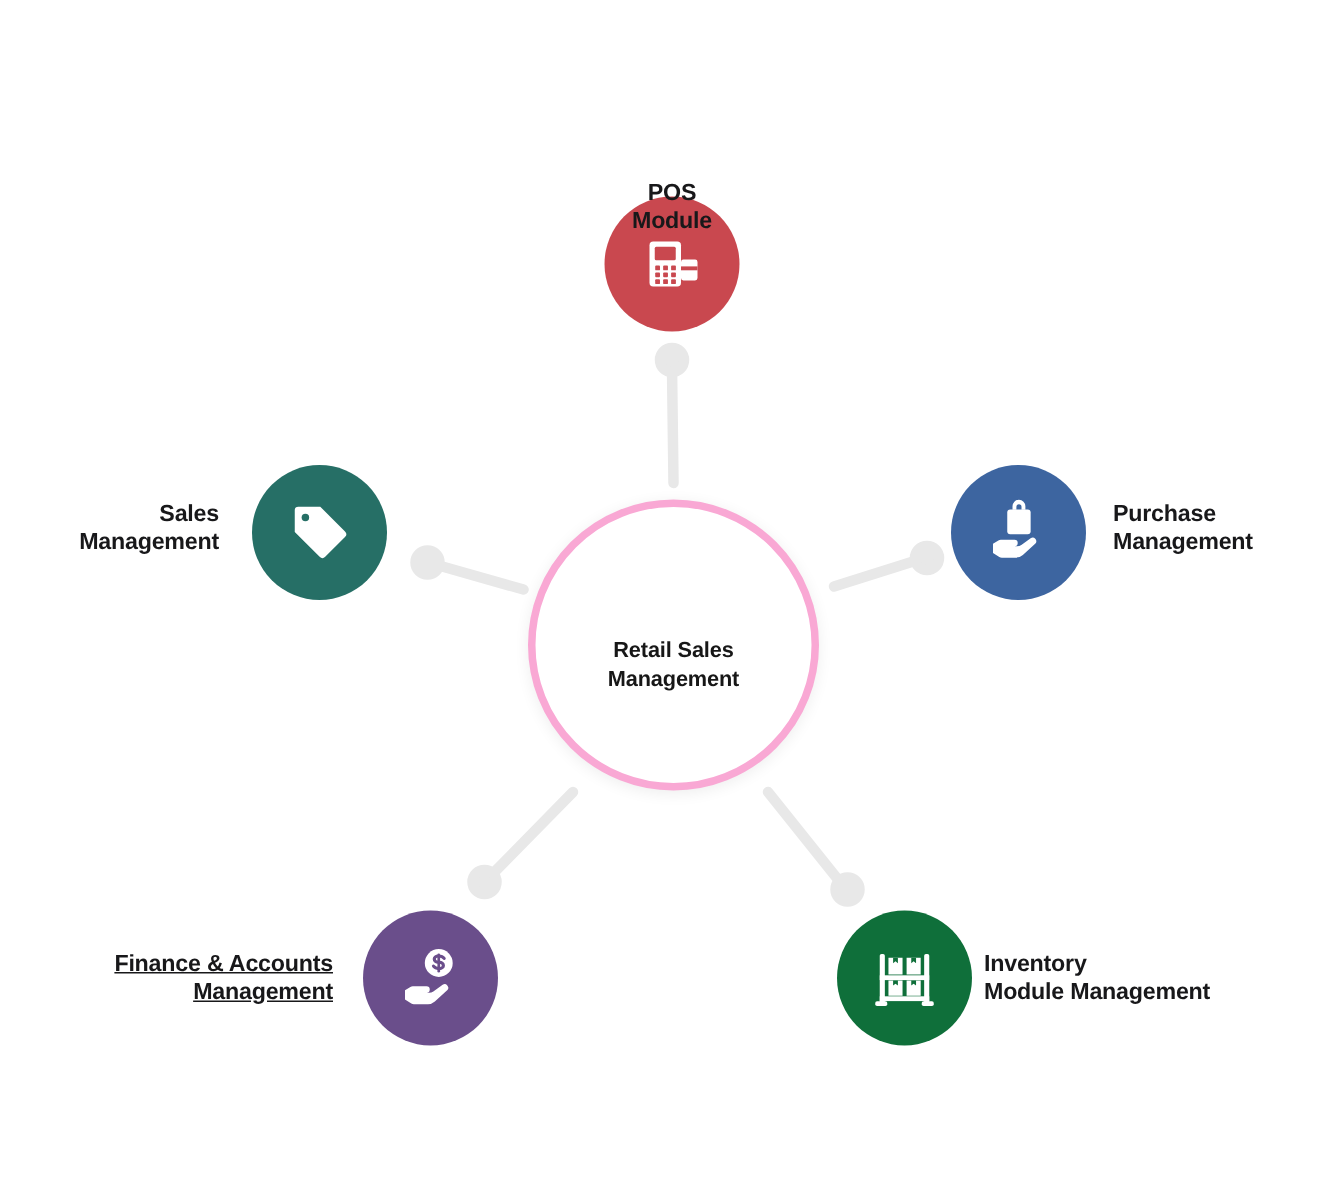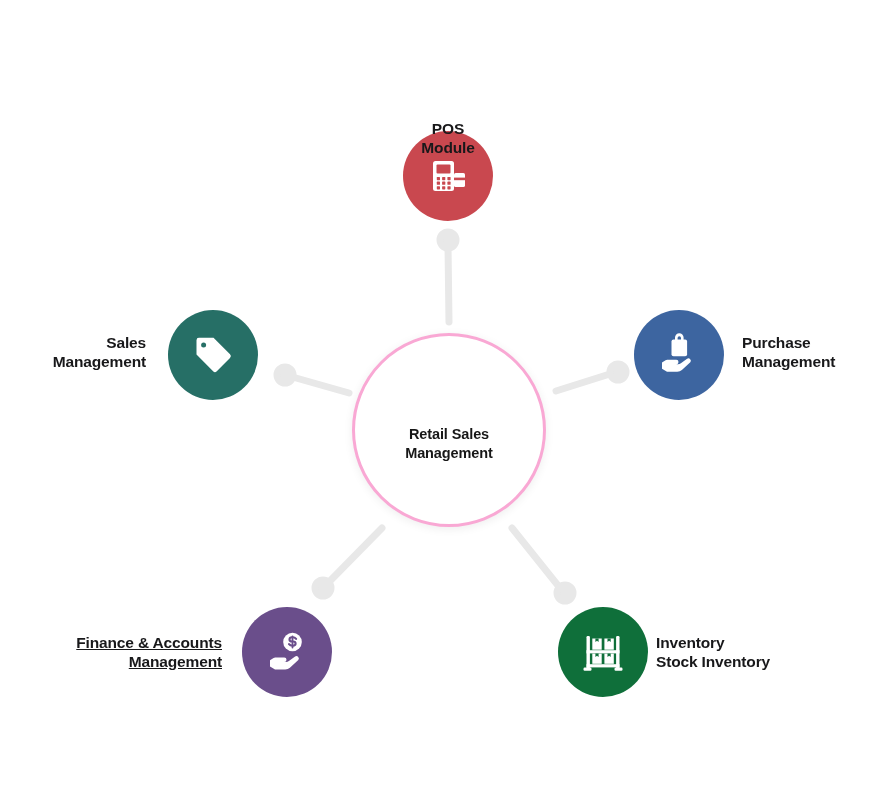--- a/index.html
+++ b/index.html
@@ -25,21 +25,21 @@
     height: 785px;
   }
   .hub {
     position: absolute;
     left: 352px;
     top: 333px;
     width: 194px;
     height: 194px;
     border-radius: 50%;
     background: #ffffff;
-    border: 3px solid #f9a8d4;
+    border: 5px solid #f9a8d4;
     box-shadow: 0 2px 10px rgba(0,0,0,0.07);
     display: flex;
     align-items: center;
     justify-content: center;
     box-sizing: border-box;
   }
   .hub-label {
     text-align: center;
     font-size: 14.5px;
     font-weight: bold;
@@ -195,15 +195,15 @@
         <g fill="#0f6f3a">
           <path d="M16.4 10.5 h3.2 v3.6 l-1.6-1.3 l-1.6 1.3 Z"></path>
           <path d="M28.5 10.5 h3.2 v3.6 l-1.6-1.3 l-1.6 1.3 Z"></path>
           <path d="M16.4 25.6 h3.2 v3.4 l-1.6-1.2 l-1.6 1.2 Z"></path>
           <path d="M28.5 25.6 h3.2 v3.4 l-1.6-1.2 l-1.6 1.2 Z"></path>
         </g>
       </svg>
     </span>
   </div>
   <div class="node-label lbl-right" id="label-inventory">Inventory
-Stock Inventory</div>
+Module Management</div>
 
 </div>
 
 </body></html>

